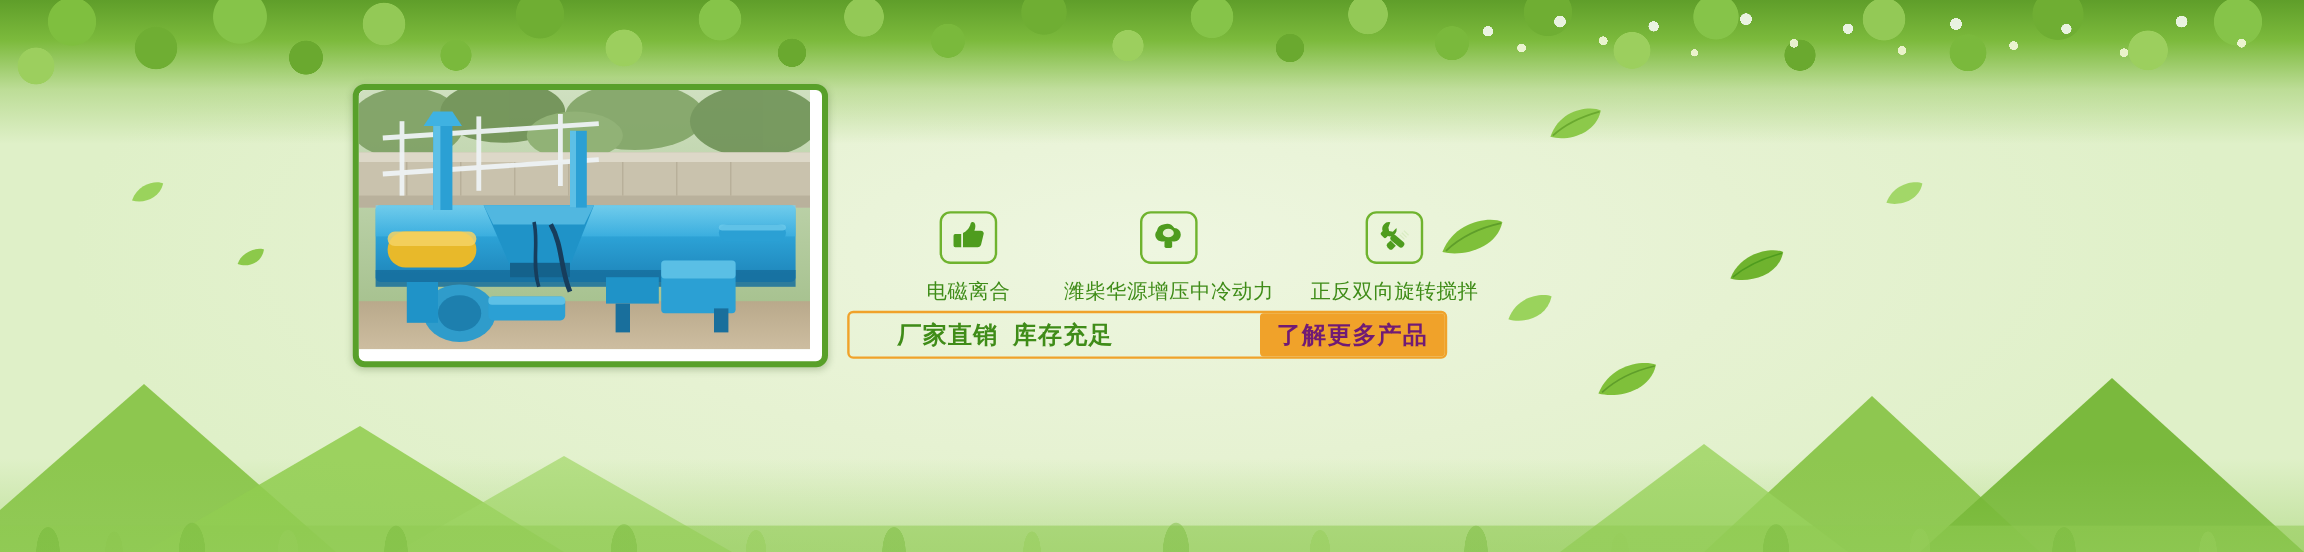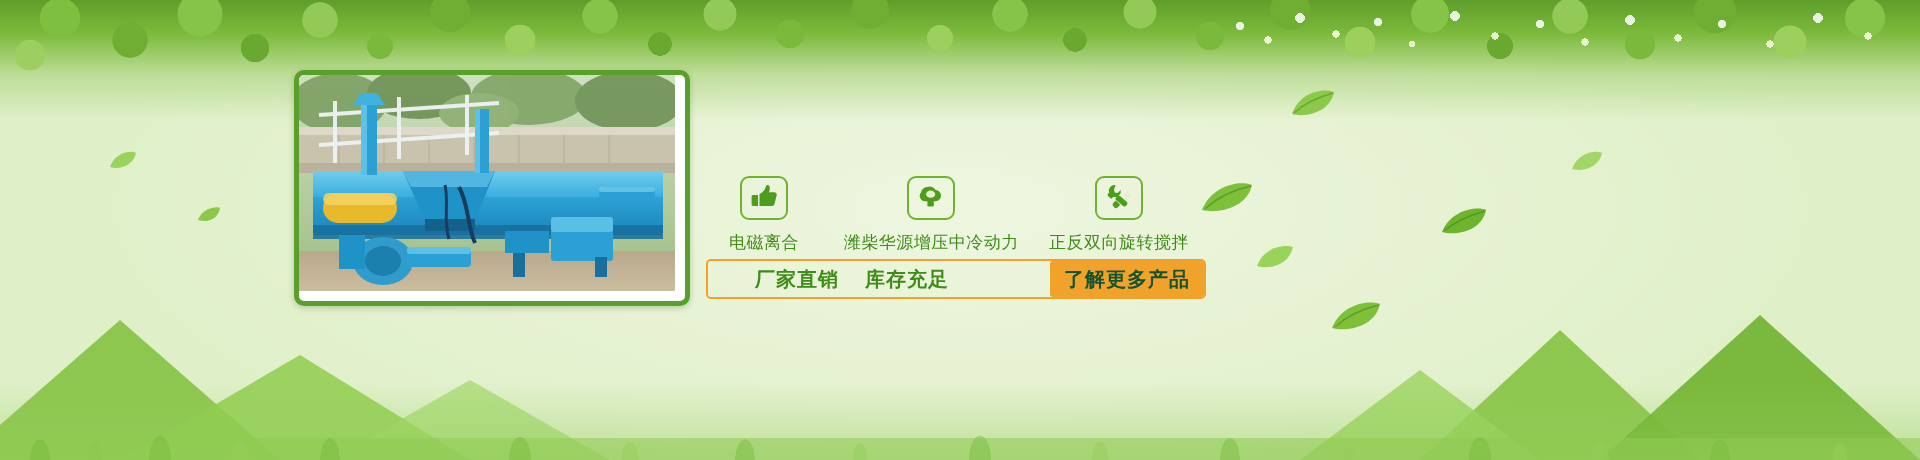--- a/index.html
+++ b/index.html
@@ -110,45 +110,45 @@
   .title{
     font-size:40px;font-weight:bold;color:#f29415;letter-spacing:1px;
     line-height:46px;margin:0;white-space:nowrap;
     text-shadow:0 1px 0 rgba(255,255,255,.5);
   }
   .rule{position:relative;height:3px;margin:4px 0 6px 0;width:556px;background:#8cbf4e;}
   .rule::before{content:"";position:absolute;left:0;top:0;height:3px;width:132px;background:#f0a22a;}
   .subtitle{
     font-size:21px;color:#333;line-height:28px;margin:0;letter-spacing:.5px;
   }
-  .features{position:absolute;left:692px;top:176px;width:520px;}
+  .features{position:absolute;left:735px;top:176px;width:520px;}
   .feat-row{display:flex;align-items:flex-start;}
   .feat{display:flex;flex-direction:column;align-items:center;}
   .feat-1{width:152px;}
   .feat-2{width:196px;}
   .feat-3{width:200px;}
   .feat-box{
     width:44px;height:40px;border:2px solid #6fb32e;border-radius:9px;
     display:flex;align-items:center;justify-content:center;background:transparent;
   }
   .feat-label{
     margin-top:11px;font-size:17px;color:#3f8c18;white-space:nowrap;letter-spacing:.5px;
   }
   
   .cta{
     position:absolute;left:706px;top:259px;width:496px;height:36px;
     border:2px solid #f0a22a;border-radius:5px;background:transparent;
     display:flex;align-items:center;
   }
   .cta-text{
-    display:flex;align-items:center;gap:26px;padding-left:18px;
-    font-size:20px;font-weight:bold;color:#3f8c18;letter-spacing:1px;white-space:nowrap;margin-left:29px;
+    display:flex;align-items:center;gap:12px;padding-left:40px;
+    font-size:20px;font-weight:bold;color:#3f8c18;letter-spacing:1px;white-space:nowrap;
   }
   .cta-btn{
-    margin-left:auto;height:36px;background:#f0a22a;color:#14532d;
+    margin-left:auto;height:36px;background:#f0a22a;color:#701a75;
     font-size:20px;font-weight:bold;letter-spacing:1px;
     display:flex;align-items:center;justify-content:center;
     padding:0 14px;border:none;border-radius:3px;cursor:pointer;white-space:nowrap;
     font-family:"Liberation Sans","DejaVu Sans",sans-serif;
   }
 </style>
 </head>
 <body>
 
 <div class="banner">

